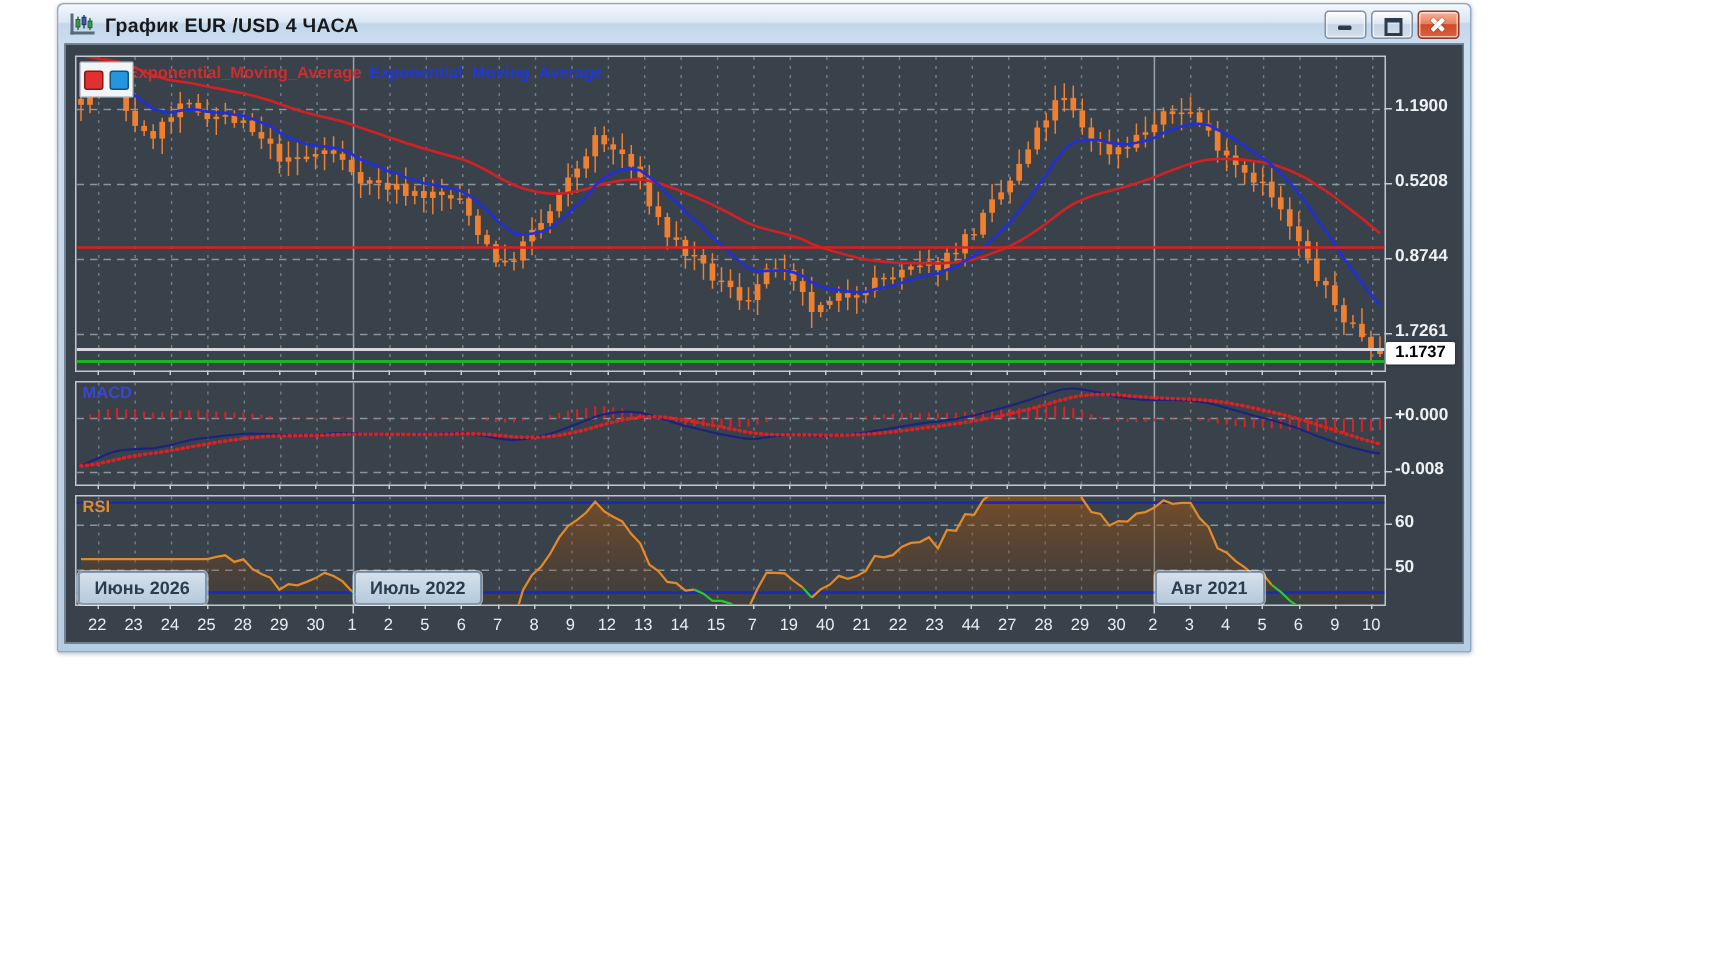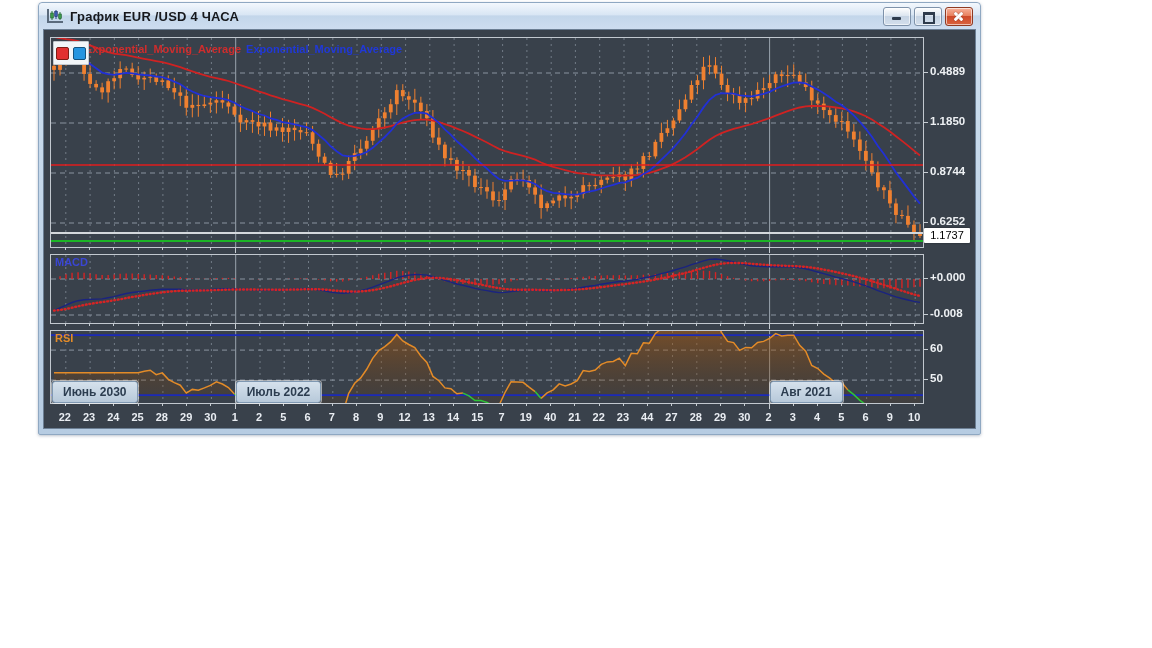--- a/index.html
+++ b/index.html
@@ -23,23 +23,23 @@
   .glyph-x1,.glyph-x2{position:absolute;left:7px;top:7px;width:11px;height:3px;background:#ffffff;border-radius:1px;box-shadow:0 0 1px rgba(90,20,5,.8);}
   .glyph-x1{transform:rotate(45deg);} .glyph-x2{transform:rotate(-45deg);}
 
   
   .content{position:absolute;left:4px;right:4px;top:26px;bottom:5px;background:#39414b;border:1px solid #6c7f94;}
   .panel{position:absolute;border:1px solid #c2c8cf;}
   .panel svg{display:block;}
   .pane-label{position:absolute;left:4px;top:1px;font-size:11px;font-weight:700;}
   .axis-label{position:absolute;font-size:11.5px;font-weight:700;color:#eef1f4;white-space:nowrap;}
   .axis-stub{position:absolute;width:5px;height:1px;background:#c6ccd2;}
-  .xlab{position:absolute;width:22px;text-align:center;font-size:11px;font-weight:700;color:#e9edf2;}
+  .xlab{position:absolute;width:22px;text-align:center;font-size:11px;font-weight:400;color:#e9edf2;}
   .ruler-tick{position:absolute;width:1px;background:#c6ccd2;}
-  .price-tag{position:absolute;background:#ffffff;color:#000;font-size:11px;font-weight:400;
+  .price-tag{position:absolute;background:#ffffff;color:#000;font-size:11px;font-weight:700;
     text-align:center;line-height:15px;border-radius:1px;box-shadow:0 0 2px rgba(0,0,0,.5);}
   .legend{position:absolute;left:34px;top:5px;white-space:nowrap;font-size:11px;font-weight:700;z-index:1;}
   .legend .red{color:#cf2d2d;} .legend .blue{color:#2038d8;margin-left:5px;}
   .ema-box{position:absolute;left:2px;top:3px;width:34px;height:22px;background:#f2f5f8;border:1px solid #c4cad0;
     z-index:2;display:flex;align-items:center;justify-content:center;gap:4px;border-radius:1px;}
   .ema-btn{width:11px;height:11px;border-radius:2px;cursor:pointer;}
   .ema-btn.r{background:#e23030;border:1px solid #7e1d15;}
   .ema-btn.b{background:#2695e0;border:1px solid #14527e;}
   .badge{position:absolute;height:20px;line-height:20px;padding:0 10px;font-size:12px;font-weight:700;color:#2c3d50;
     background:linear-gradient(#d5e1ec,#b7c9da);border:1px solid #7f98b2;border-radius:3px;
@@ -669,32 +669,32 @@
             <polyline points="291.7,82.4 297.7,62.3 303.7,52.3 309.7,46.9 315.7,38.3 321.7,27.4 327.8,19.6 333.8,15.6 339.8,10.7 345.8,3.4 351.8,9.9 357.8,13.5 363.8,16.6 369.8,24.9 375.9,31.4 381.9,45.4 387.9,49.7 393.9,56.9 399.9,57.7 405.9,62.8 411.9,62.1" fill="none" stroke="#e38b28" stroke-width="1.5"></polyline>
             <polyline points="411.9,62.1 418.0,64.8 424.0,69.6 430.0,69.6 436.0,71.4 442.0,74.9 448.0,74.5" fill="none" stroke="#2fc437" stroke-width="1.5"></polyline>
             <polyline points="448.0,74.5 454.0,61.5 460.1,50.7 466.1,50.9 472.1,51.3 478.1,56.2 484.1,60.6" fill="none" stroke="#e38b28" stroke-width="1.5"></polyline>
             <polyline points="484.1,60.6 490.1,67.4" fill="none" stroke="#2fc437" stroke-width="1.5"></polyline>
             <polyline points="490.1,67.4 496.1,61.9 502.2,58.8 508.2,52.9 514.2,54.9 520.2,53.0 526.2,49.6 532.2,39.6 538.2,40.5 544.2,39.1 550.3,33.4 556.3,30.9 562.3,30.4 568.3,27.2 574.3,34.6 580.3,22.3 586.3,22.8 592.4,11.8 598.4,12.2 604.4,2.4 610.4,-2.3 616.4,-4.5 622.4,-7.9 628.4,-12.1 634.5,-15.2 640.5,-18.9 646.5,-20.0 652.5,-22.7 658.5,-23.0 664.5,-11.9 670.5,1.4 676.6,10.4 682.6,11.6 688.6,19.4 694.6,16.4 700.6,16.8 706.6,11.4 712.6,10.4 718.6,7.4 724.7,2.6 730.7,4.9 736.7,4.3 742.7,4.2 748.7,14.4 754.7,20.3 760.7,34.5 766.8,37.5 772.8,43.1 778.8,47.2 784.8,52.3 790.8,51.5 796.8,58.9" fill="none" stroke="#e38b28" stroke-width="1.5"></polyline>
             <polyline points="796.8,58.9 802.8,63.6 808.9,69.4 814.9,73.7 820.9,77.9 826.9,82.3 832.9,83.0 838.9,86.3 844.9,88.6 851.0,88.8 857.0,90.5 863.0,91.9 869.0,92.5" fill="none" stroke="#2fc437" stroke-width="1.5"></polyline>
           </svg>
         <div class="pane-label" style="color:#e38b28;">RSI</div>
       </div>
 
-      <div class="badge" id="badge0" style="left: 8px; top: 351px;">Июнь 2030</div>
+      <div class="badge" id="badge0" style="left: 8px; top: 351px;">Июнь 2026</div>
       <div class="badge" id="badge1" style="left: 191.69px; top: 351px;">Июль 2022</div>
       <div class="badge" id="badge2" style="left: 725.553px; top: 351px;">Авг 2021</div>
 
       <div class="price-tag" id="priceTag" style="left: 880px; top: 197.5px; width: 46px; height: 15px;">1.1737</div>
-    <div class="axis-label" style="left: 886px; top: 35px;">0.4889</div>
+    <div class="axis-label" style="left: 886px; top: 35px;">1.1900</div>
         <div class="axis-stub" style="left: 879px; top: 42px;"></div>
-        <div class="axis-label" style="left: 886px; top: 85px;">1.1850</div>
+        <div class="axis-label" style="left: 886px; top: 85px;">0.5208</div>
         <div class="axis-stub" style="left: 879px; top: 92px;"></div>
         <div class="axis-label" style="left: 886px; top: 135px;">0.8744</div>
         <div class="axis-stub" style="left: 879px; top: 142px;"></div>
-        <div class="axis-label" style="left: 886px; top: 185px;">0.6252</div>
+        <div class="axis-label" style="left: 886px; top: 185px;">1.7261</div>
         <div class="axis-stub" style="left: 879px; top: 192px;"></div>
         <div class="ruler-tick" style="left: 20.824px; top: 217px; height: 3px;"></div>
         <div class="ruler-tick" style="left: 45.0905px; top: 217px; height: 3px;"></div>
         <div class="ruler-tick" style="left: 69.357px; top: 217px; height: 3px;"></div>
         <div class="ruler-tick" style="left: 93.6235px; top: 217px; height: 3px;"></div>
         <div class="ruler-tick" style="left: 117.89px; top: 217px; height: 3px;"></div>
         <div class="ruler-tick" style="left: 142.157px; top: 217px; height: 3px;"></div>
         <div class="ruler-tick" style="left: 166.423px; top: 217px; height: 3px;"></div>
         <div class="ruler-tick" style="left: 190.69px; top: 217px; height: 6px;"></div>
         <div class="ruler-tick" style="left: 214.956px; top: 217px; height: 3px;"></div>

